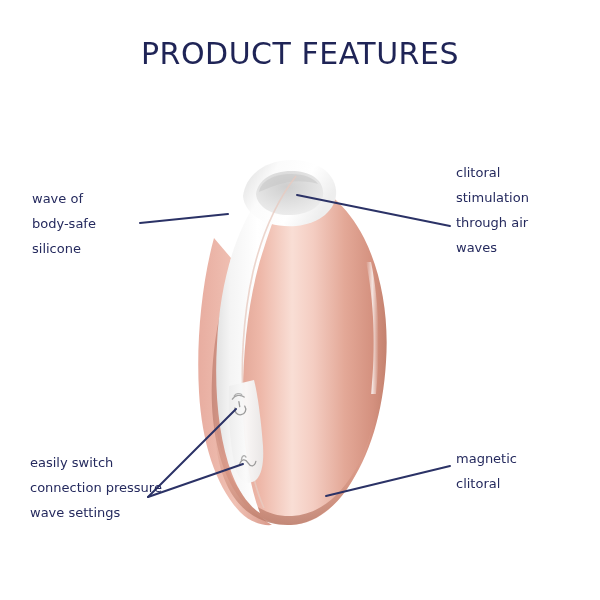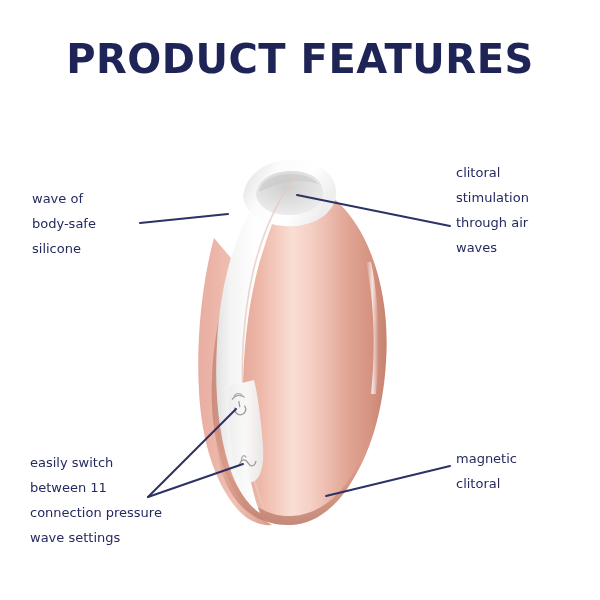--- a/index.html
+++ b/index.html
@@ -20,22 +20,22 @@
     background: #ffffff;
   }
 
   
   #page-title {
     position: absolute;
     top: 36px;
     left: 0;
     width: 600px;
     text-align: center;
-    font-size: 40px;
-    font-weight: bold;
+    font-size: 30px;
+    font-weight: normal;
     letter-spacing: 0.5px;
     color: #1f2456;
     font-family: "DejaVu Sans", sans-serif;
     white-space: nowrap;
   }
 
   
   .callout {
     position: absolute;
     color: #252a5e;
@@ -220,21 +220,20 @@
 
   <div class="callout" id="callout-clitoral">
     <span class="ln">clitoral</span>
     <span class="ln">stimulation</span>
     <span class="ln">through air</span>
     <span class="ln">waves</span>
   </div>
 
   <div class="callout" id="callout-settings">
     <span class="ln">easily switch</span>
-    <span class="ln">between 11</span>
     <span class="ln">connection pressure</span>
     <span class="ln">wave settings</span>
   </div>
 
   <div class="callout" id="callout-magnetic">
     <span class="ln">magnetic</span>
     <span class="ln">clitoral</span>
   </div>
 
 </div>

